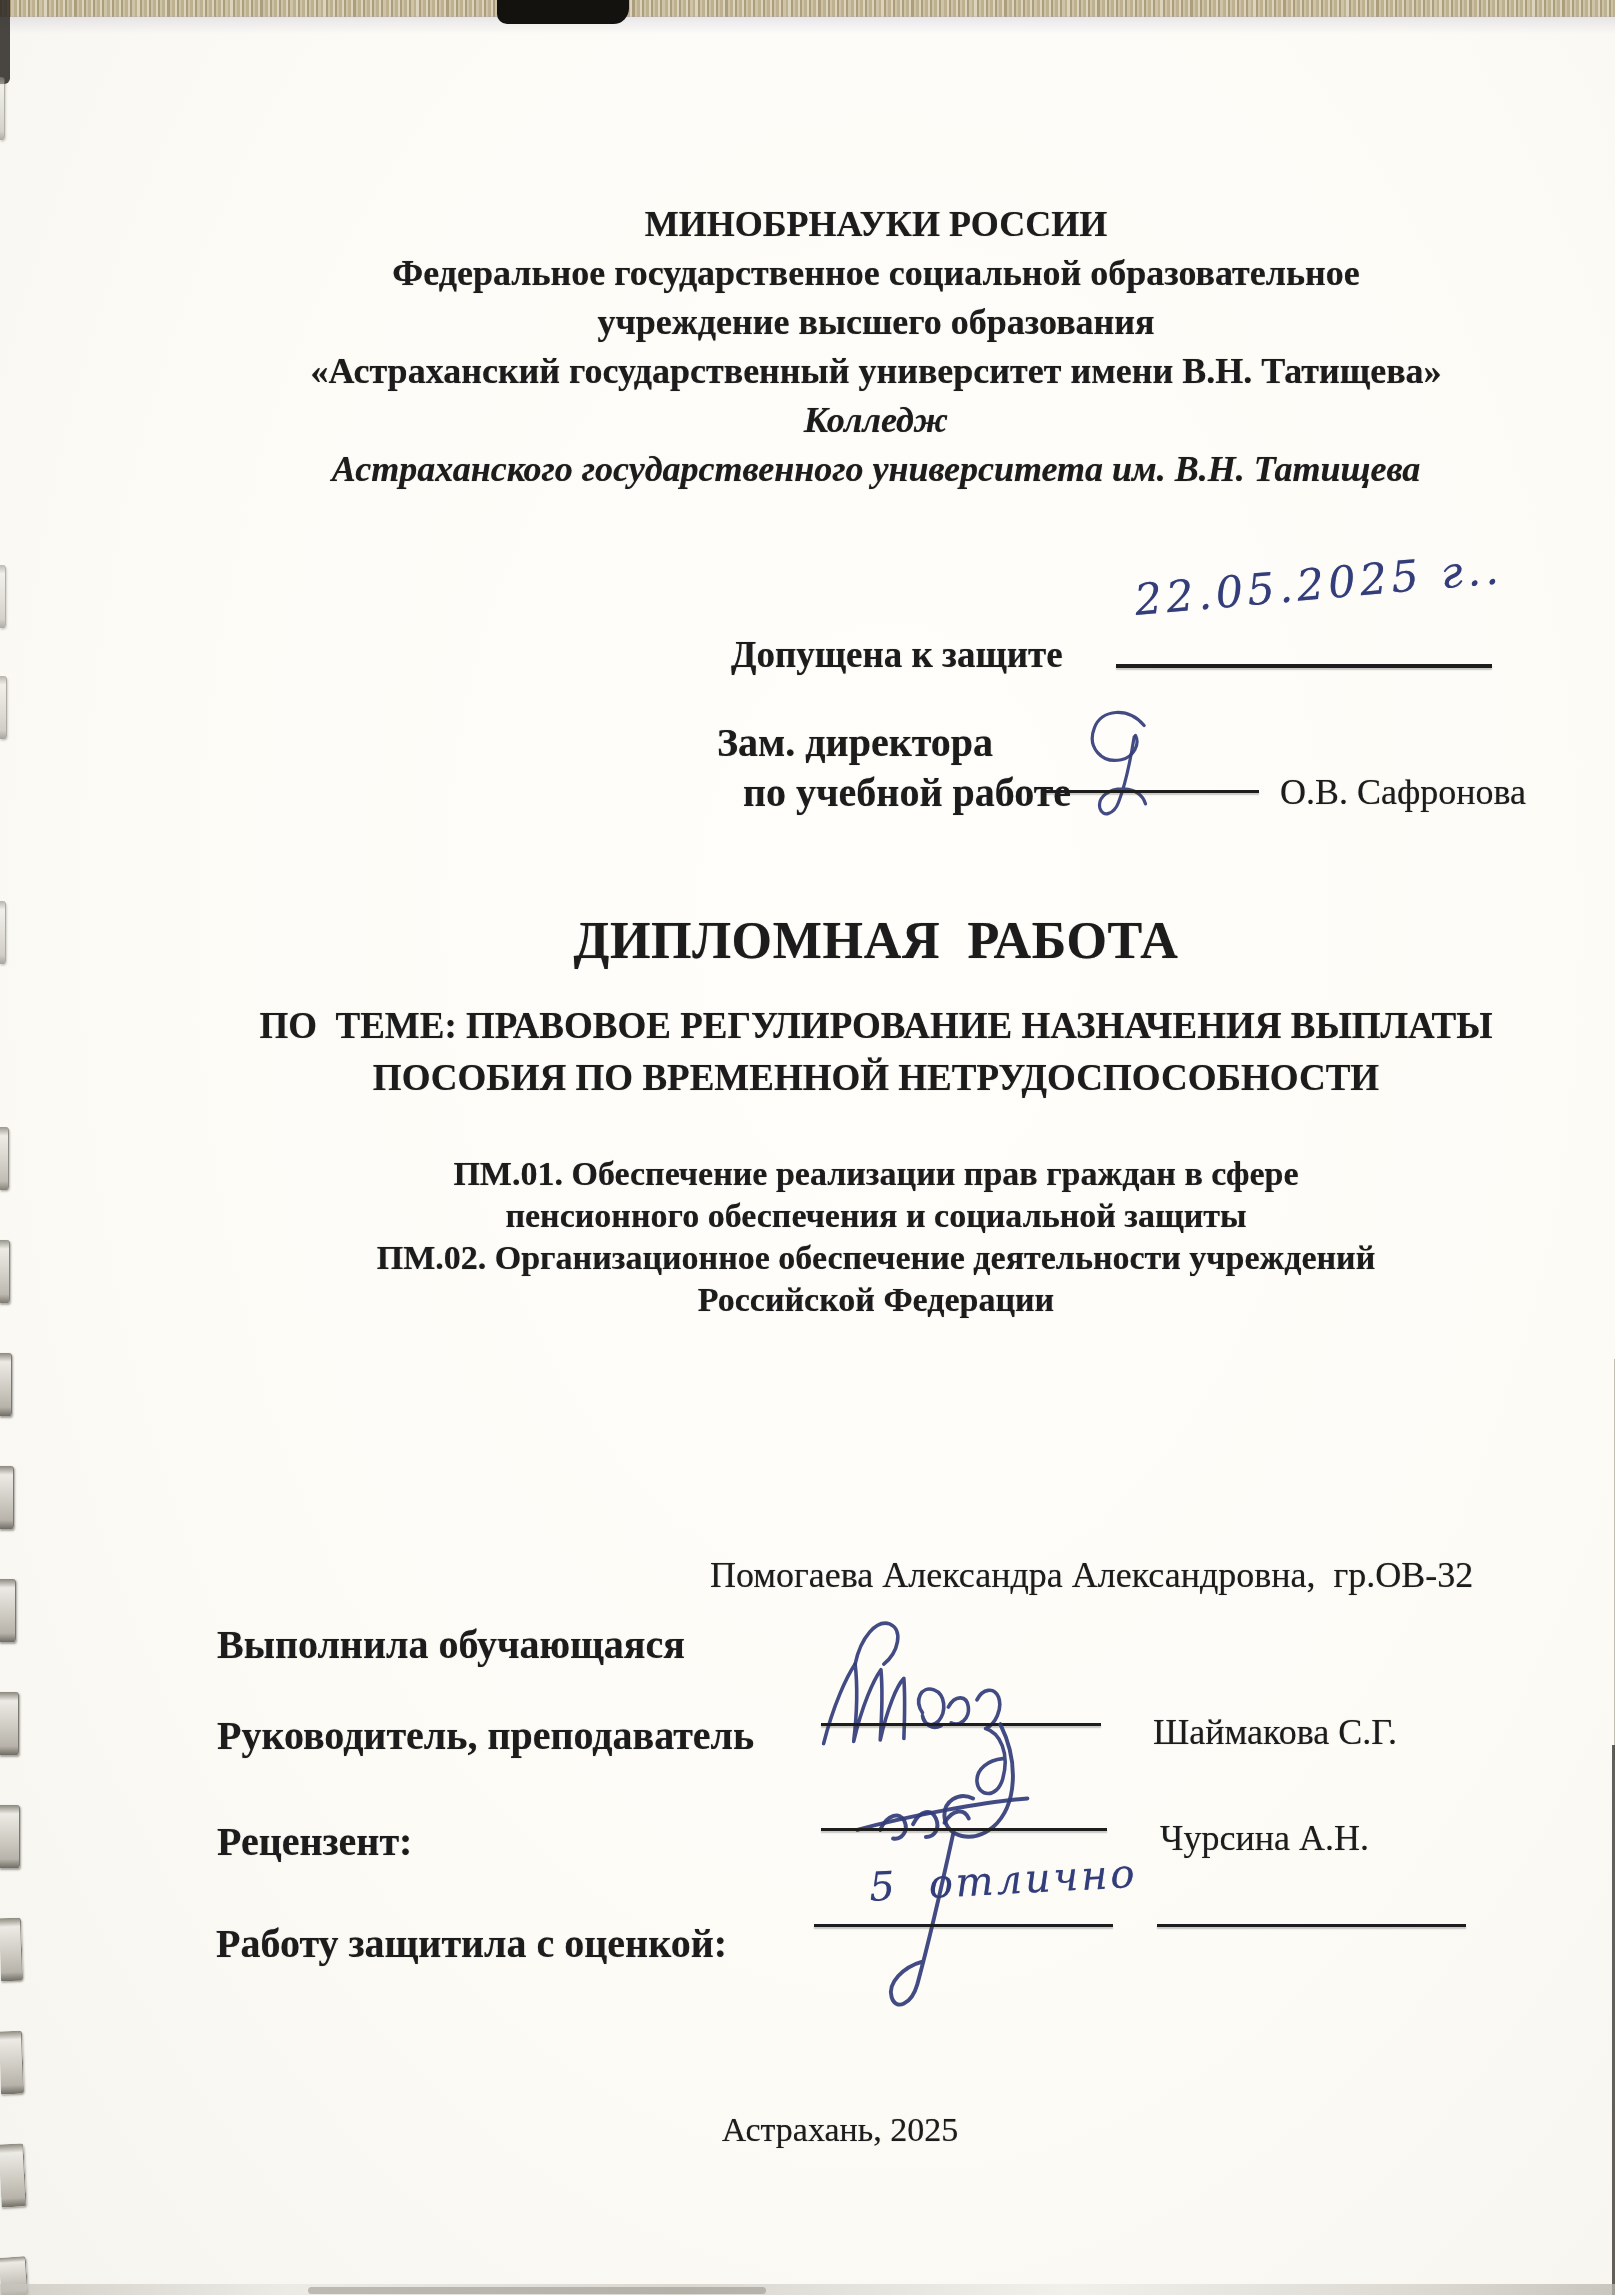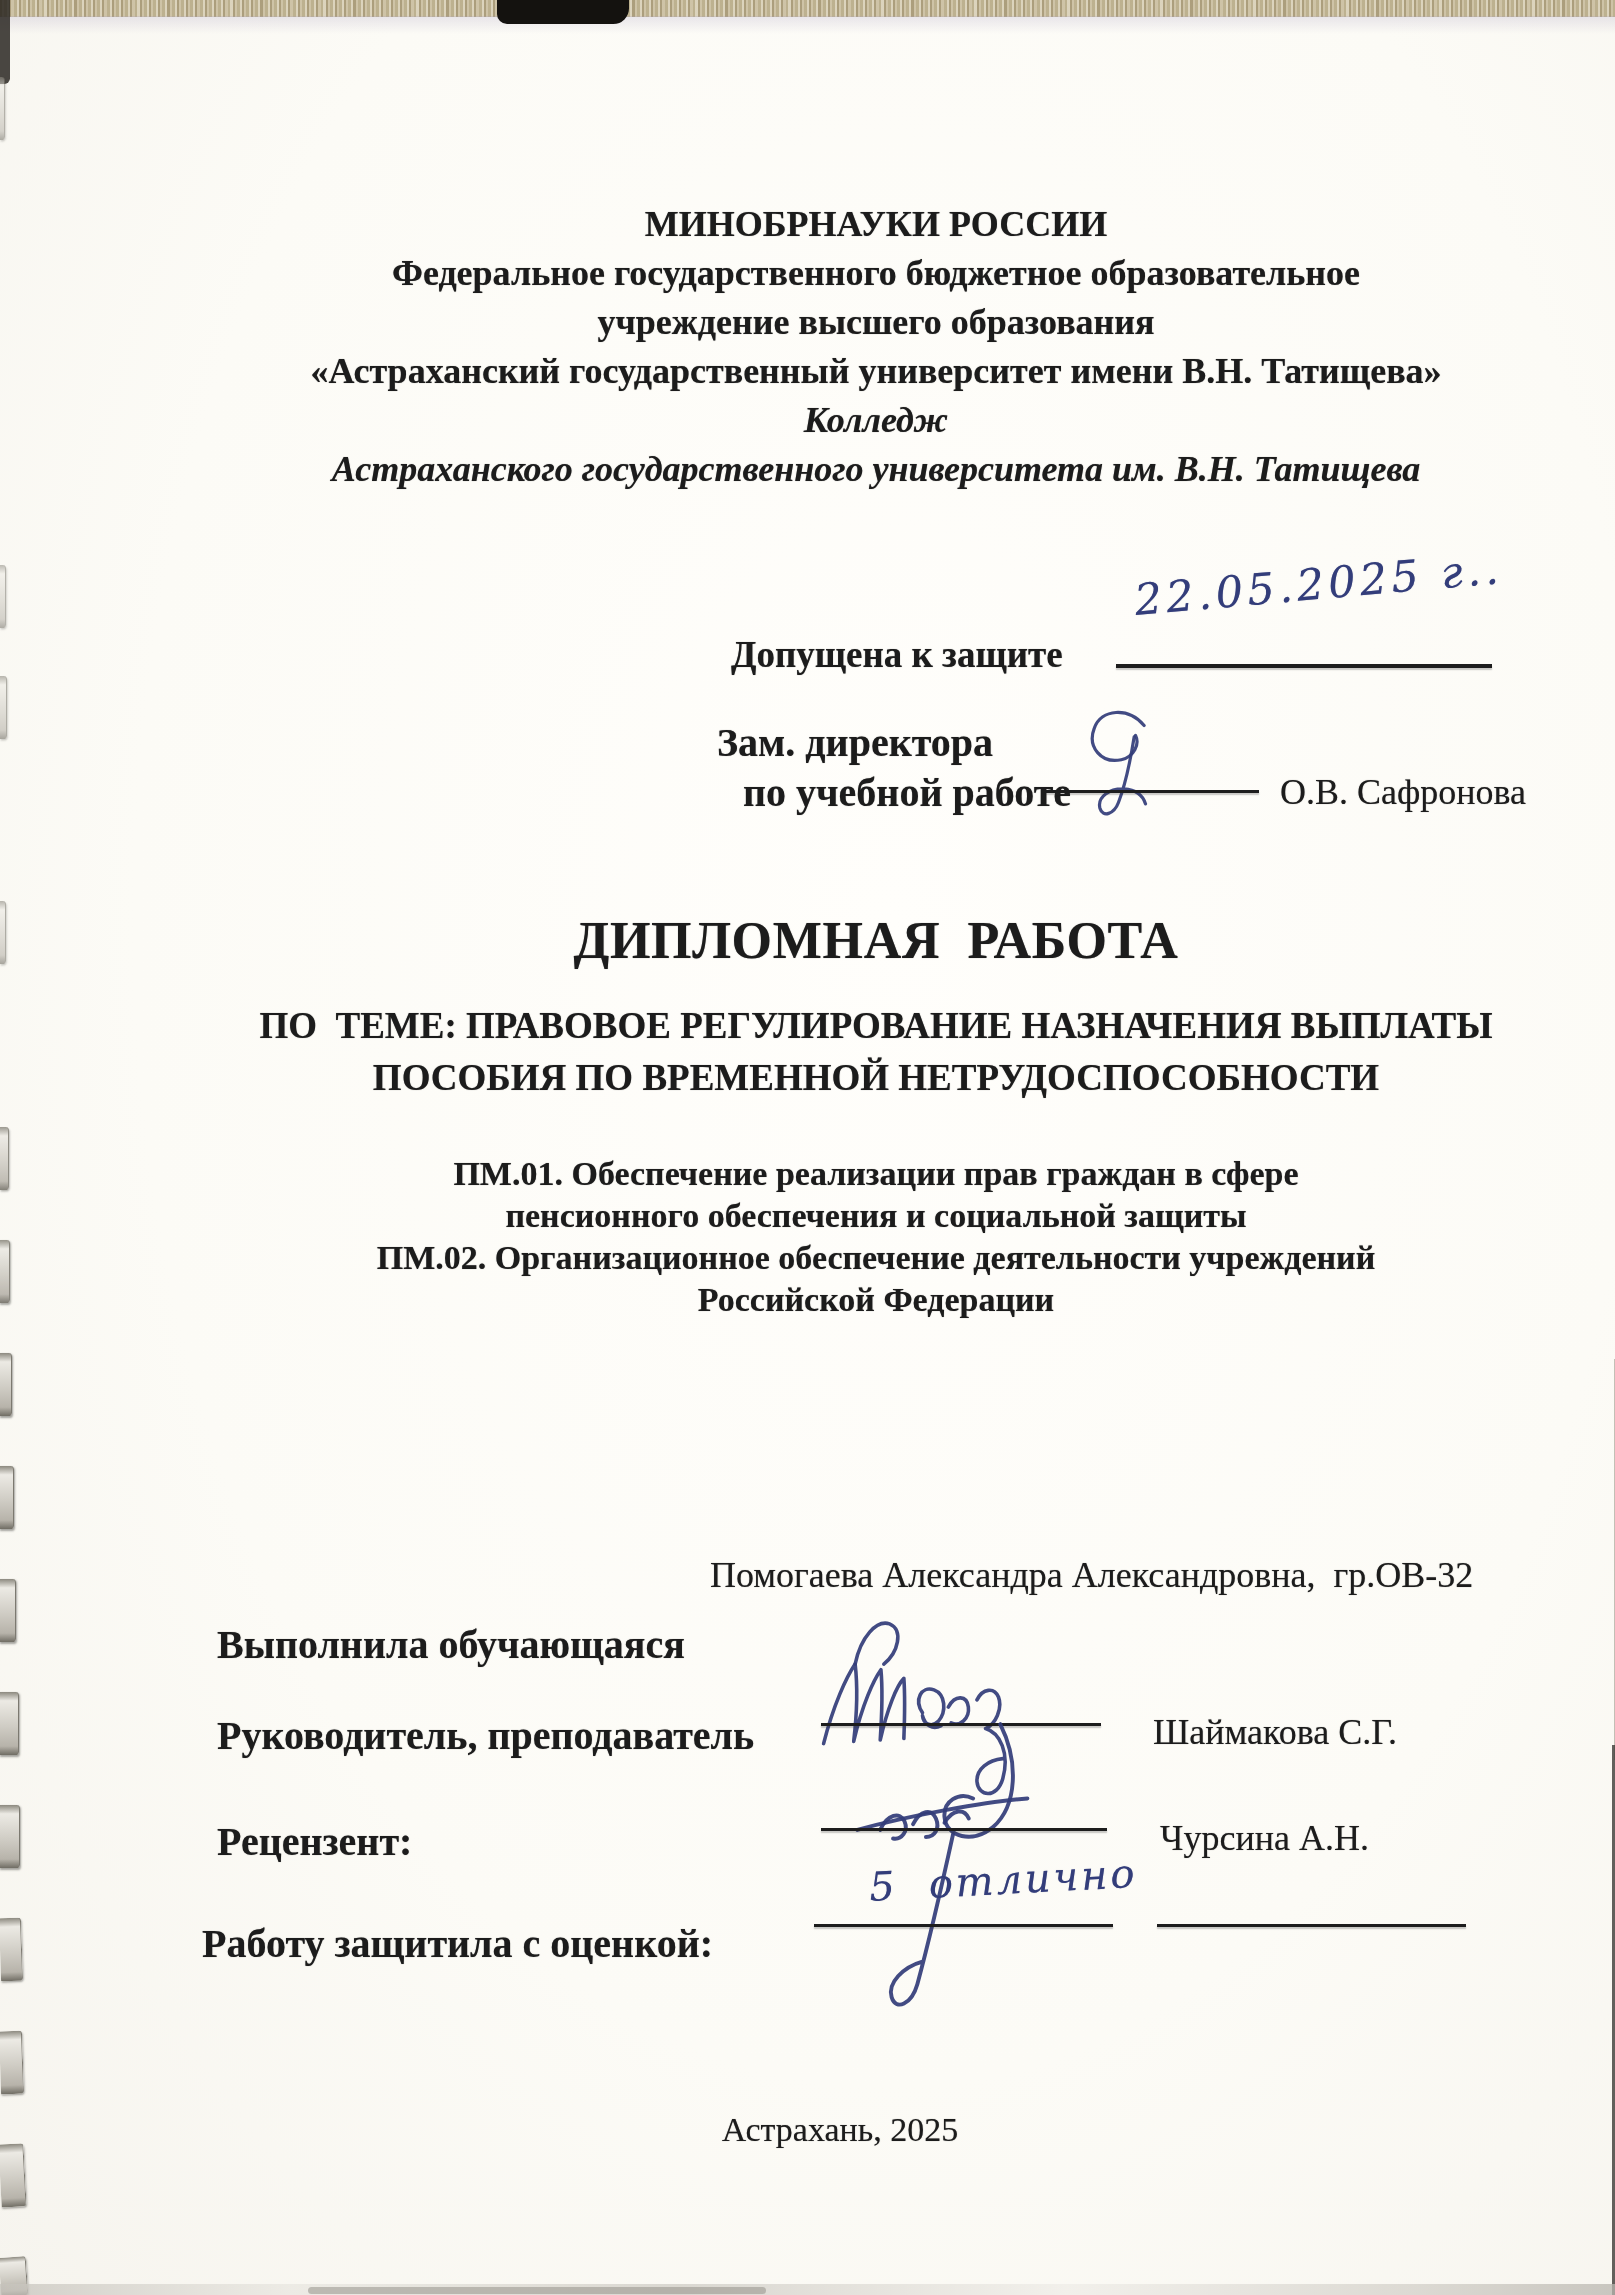--- a/index.html
+++ b/index.html
@@ -89,21 +89,21 @@
   <div class="abs tab" style="top:2144px;width:23.6px;transform:rotate(-3deg)"></div>
   <div class="abs tab" style="top:2257px;width:26px;height:39px;transform:rotate(-4deg)"></div>
 
   <div class="abs right-soft"></div>
   <div class="abs right-line"></div>
   <div class="abs bottom-shade"></div>
   <div class="abs bottom-smudge"></div>
 
   <div class="abs ctr h-block print" style="top:176px">
     <div>МИНОБРНАУКИ РОССИИ</div>
-    <div>Федеральное государственного бюджетное образовательное</div>
+    <div>Федеральное государственное социальной образовательное</div>
     <div>учреждение высшего образования</div>
     <div>«Астраханский государственный университет имени В.Н. Татищева»</div>
     <div class="i">Колледж</div>
     <div class="i">Астраханского государственного университета им. В.Н. Татищева</div>
   </div>
 
   <div class="abs lbl print" style="left:731px;top:609px;font-size:37px">Допущена к защите</div>
   <div class="abs hand" style="left:1134px;top:559px;font-size:43px;letter-spacing:4.3px;transform:rotate(-5deg)">22.05.2025 г..</div>
   <div class="abs rule" style="left:1116px;top:664px;width:376px;height:3.6px"></div>
 
@@ -150,21 +150,21 @@
     <path class="sig" stroke-width="5.5" d="M318 14 C 344 66 342 128 308 158 C 280 182 242 172 240 144 C 238 122 260 108 280 118"></path>
     <path class="sig" stroke-width="5.5" d="M150 162 C 160 140 178 136 184 150 C 190 164 180 176 168 174"></path>
     <path class="sig" stroke-width="5.5" d="M196 154 C 206 134 222 132 228 146 C 234 160 226 172 214 172"></path>
     <path class="sig" stroke-width="5.5" d="M240 152 C 252 132 268 132 274 146"></path>
     <path class="sig" stroke-width="5.5" d="M118 162 C 190 142 300 122 356 118"></path>
     <path class="sig" stroke-width="5.5" d="M252 168 C 238 232 220 312 202 378 C 194 406 172 416 166 396 C 160 376 182 354 210 346"></path>
   </svg>
   <div class="abs rule" style="left:821px;top:1828px;width:286px"></div>
   <div class="abs val print" style="left:1160px;top:1793px">Чурсина А.Н.</div>
 
-  <div class="abs lbl print" style="left:202px;top:1896px">Работу защитила с оценкой:</div>
+  <div class="abs lbl print" style="left:216px;top:1896px">Работу защитила с оценкой:</div>
   <div class="abs hand ws" style="left:869px;top:1857px;font-size:40px;letter-spacing:2.9px;transform:rotate(-3deg)">5  отлично</div>
   <div class="abs rule" style="left:814px;top:1924px;width:299px"></div>
   <div class="abs rule" style="left:1157px;top:1924px;width:309px"></div>
 
   <div class="abs ctr footer-text print" style="top:2087px;left:107px">Астрахань, 2025</div>
 
 </div>
 
 
 </body></html>

